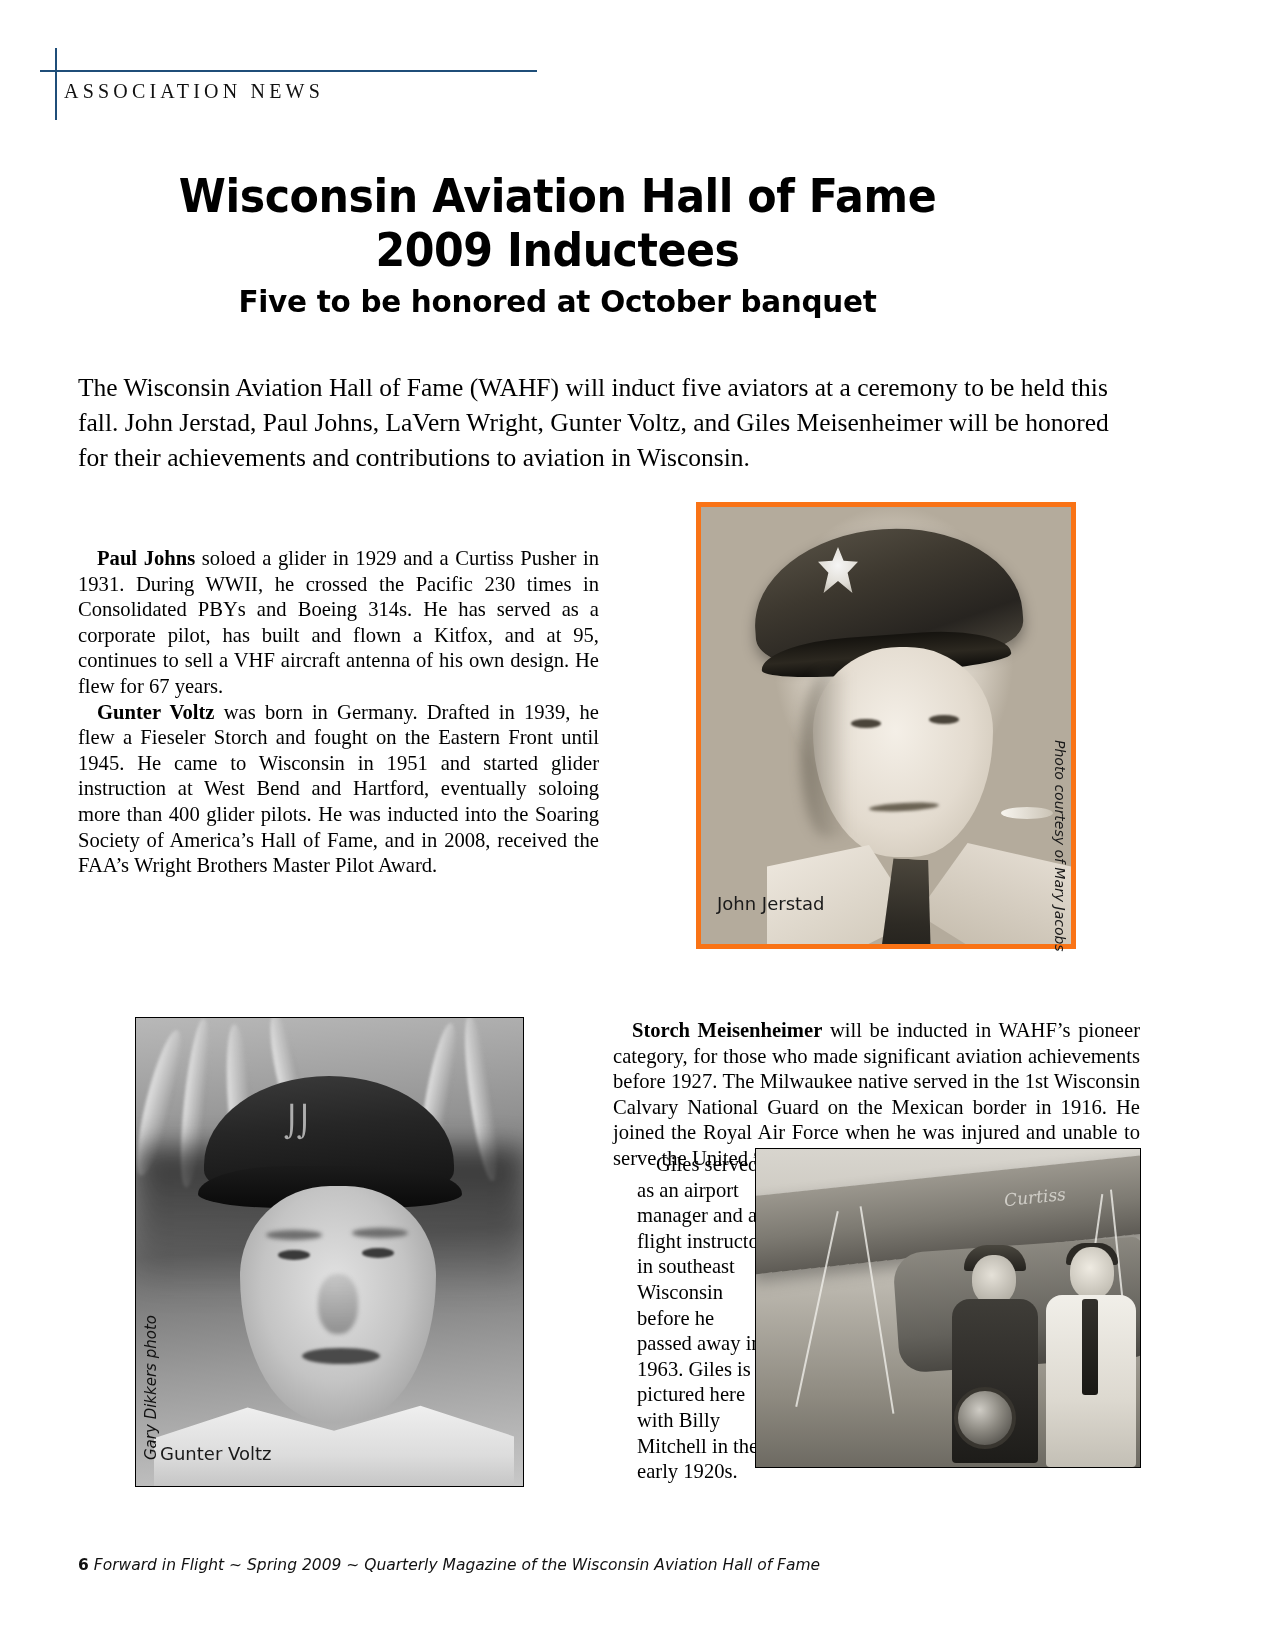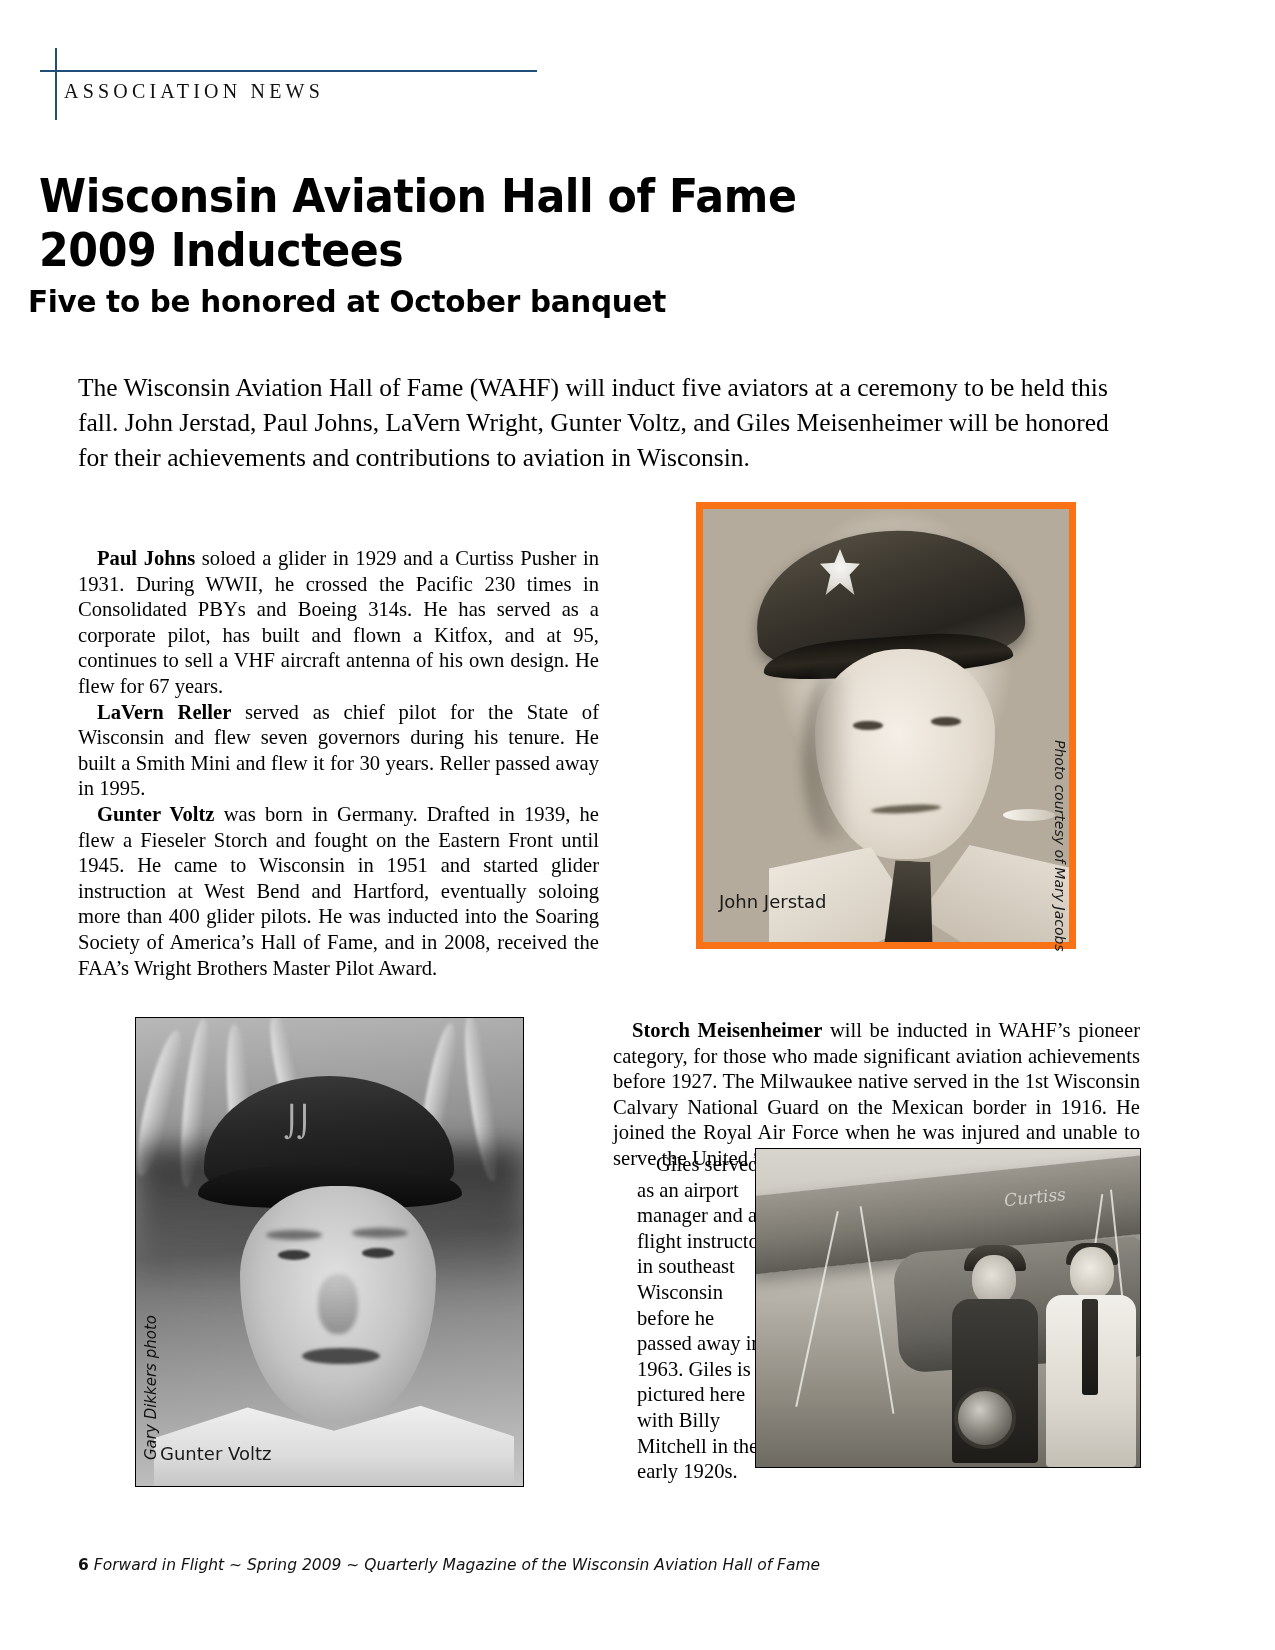--- a/index.html
+++ b/index.html
@@ -26,21 +26,21 @@
   #kicker {
     position:absolute; left:64px; top:80px;
     font-family:"Liberation Serif", serif;
     font-size:20px; letter-spacing:4.2px; color:#111;
     white-space:nowrap;
   }
 
   
   #headline-block {
     position:absolute; left:0; top:170px; width:1115px;
-    text-align:left;
+    text-align:center;
     font-family:"DejaVu Sans", sans-serif;
     font-weight:bold;
     color:#000;
   }
   #title-1 { font-size:46px; line-height:52px; letter-spacing:-0.5px; transform:scaleX(0.93); }
   #title-2 { font-size:46px; line-height:56px; letter-spacing:-0.5px; transform:scaleX(0.93); }
   #subtitle { font-size:31px; line-height:46px; letter-spacing:-0.3px; transform:scaleX(0.95); }
 
   
   #lead {
@@ -54,21 +54,21 @@
     font-size:20.6px; line-height:25.6px; text-align:justify;
     text-justify:inter-word;
   }
   #left-col p { margin:0; text-indent:19px; }
   #left-col p.first { text-indent:19px; }
   #left-col b { font-weight:bold; }
 
   
   #jerstad-figure {
     position:absolute; left:696px; top:502px; width:380px; height:447px;
-    border:7px solid #f97316;
+    border:5px solid #f97316;
     overflow:hidden;
   }
   .photo-bg { position:absolute; inset:0; }
   #jerstad-photo {
     background:
       radial-gradient(ellipse 120px 150px at 52% 34%, #f3efe9 0%, #e6e0d6 45%, #cfc7ba 75%, #b4ab9c 100%),
       linear-gradient(170deg,#e9e4dc 0%, #d9d2c6 38%, #c9c1b3 62%, #ded7cb 100%);
   }
   #jerstad-cap-shape {
     position:absolute; left:52px; top:22px; width:268px; height:128px;
@@ -279,21 +279,20 @@
 <div id="headline-block">
   <div id="title-1">Wisconsin Aviation Hall of Fame</div>
   <div id="title-2">2009 Inductees</div>
   <div id="subtitle">Five to be honored at October banquet</div>
 </div>
 
 <div id="lead">The Wisconsin Aviation Hall of Fame (WAHF) will induct five aviators at a ceremony to be held this fall. John Jerstad, Paul Johns, LaVern Wright, Gunter Voltz, and Giles Meisenheimer will be honored for their achievements and contributions to aviation in Wisconsin.</div>
 
 <div id="left-col">
   <p><b>Paul Johns</b><span> soloed a glider in 1929 and a Curtiss Pusher in 1931. During WWII, he crossed the Pacific 230 times in Consolidated PBYs and Boeing 314s. He has served as a corporate pilot, has built and flown a Kitfox, and at 95, continues to sell a VHF aircraft antenna of his own design. He flew for 67 years.</span></p>
-  <p><b>LaVern Reller</b><span> served as chief pilot for the State of Wisconsin and flew seven governors during his tenure. He built a Smith Mini and flew it for 30 years. Reller passed away in 1995.</span></p>
   <p><b>Gunter Voltz</b><span> was born in Germany. Drafted in 1939, he flew a Fieseler Storch and fought on the Eastern Front until 1945. He came to Wisconsin in 1951 and started glider instruction at West Bend and Hartford, eventually soloing more than 400 glider pilots. He was inducted into the Soaring Society of America’s Hall of Fame, and in 2008, received the FAA’s Wright Brothers Master Pilot Award.</span></p>
 </div>
 
 <div id="jerstad-figure">
   <div class="photo-bg" id="jerstad-photo"></div>
   <div id="jerstad-cap-shape"></div>
   <div id="jerstad-badge"></div>
   <div id="jerstad-cap-brim"></div>
   <div id="jerstad-face"></div>
   <div id="jerstad-shadow-l"></div>

